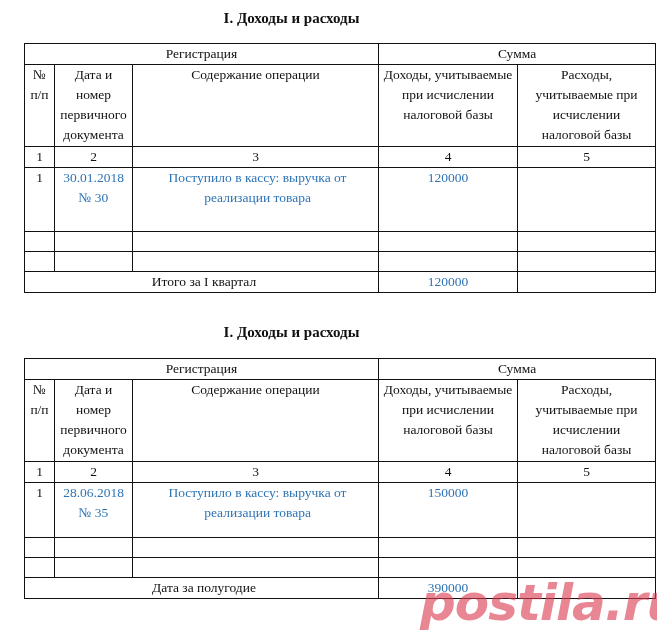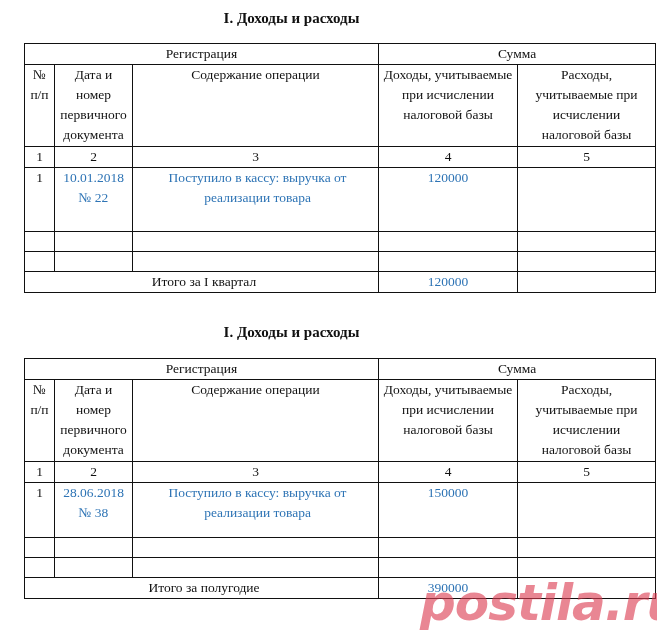--- a/index.html
+++ b/index.html
@@ -70,21 +70,21 @@
   </tr>
   <tr class="row-num">
     <td>1</td>
     <td>2</td>
     <td>3</td>
     <td>4</td>
     <td>5</td>
   </tr>
   <tr class="row-data">
     <td>1</td>
-    <td class="blue"><span>10.01.2018</span><br><span>№ 22</span></td>
+    <td class="blue"><span>30.01.2018</span><br><span>№ 30</span></td>
     <td class="blue data-desc">Поступило в кассу: выручка от реализации товара</td>
     <td class="blue">120000</td>
     <td></td>
   </tr>
   <tr class="row-empty">
         <td></td>
         <td></td>
         <td></td>
         <td></td>
         <td></td>
@@ -128,40 +128,40 @@
   </tr>
   <tr class="row-num">
     <td>1</td>
     <td>2</td>
     <td>3</td>
     <td>4</td>
     <td>5</td>
   </tr>
   <tr class="row-data" style="height:55px;">
     <td style="height:54px;">1</td>
-    <td class="blue" style="height:54px;"><span>28.06.2018</span><br><span>№ 38</span></td>
+    <td class="blue" style="height:54px;"><span>28.06.2018</span><br><span>№ 35</span></td>
     <td class="blue data-desc" style="height:54px;">Поступило в кассу: выручка от реализации товара</td>
     <td class="blue" style="height:54px;">150000</td>
     <td style="height:54px;"></td>
   </tr>
   <tr class="row-empty">
         <td></td>
         <td></td>
         <td></td>
         <td></td>
         <td></td>
       </tr>
   <tr class="row-empty">
         <td></td>
         <td></td>
         <td></td>
         <td></td>
         <td></td>
       </tr>
   <tr class="row-total">
-    <td colspan="3" class="total-label">Итого за полугодие</td>
+    <td colspan="3" class="total-label">Дата за полугодие</td>
     <td class="blue">390000</td>
     <td></td>
   </tr>
 </tbody>
   </table>
 
 <div class="watermark">postila.ru</div>
 
 </body></html>

